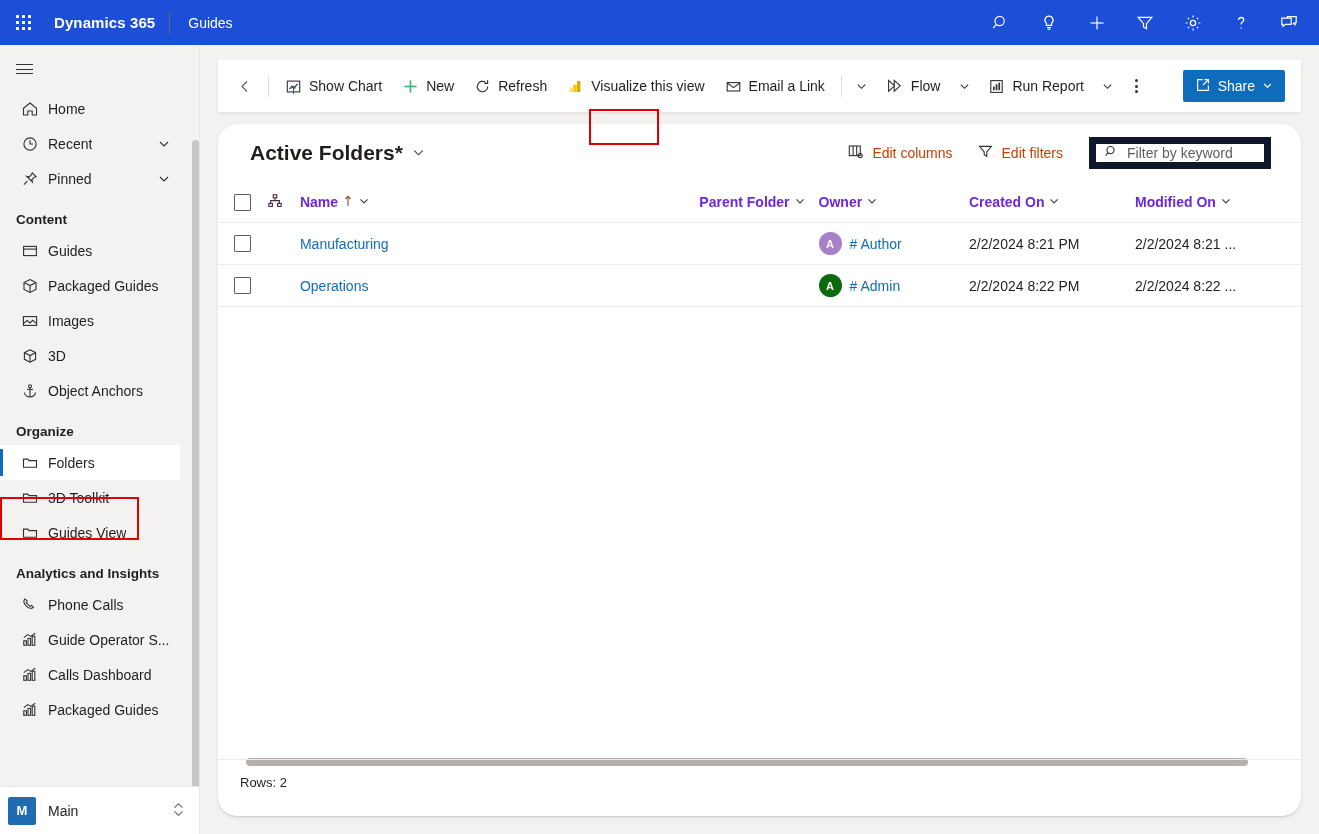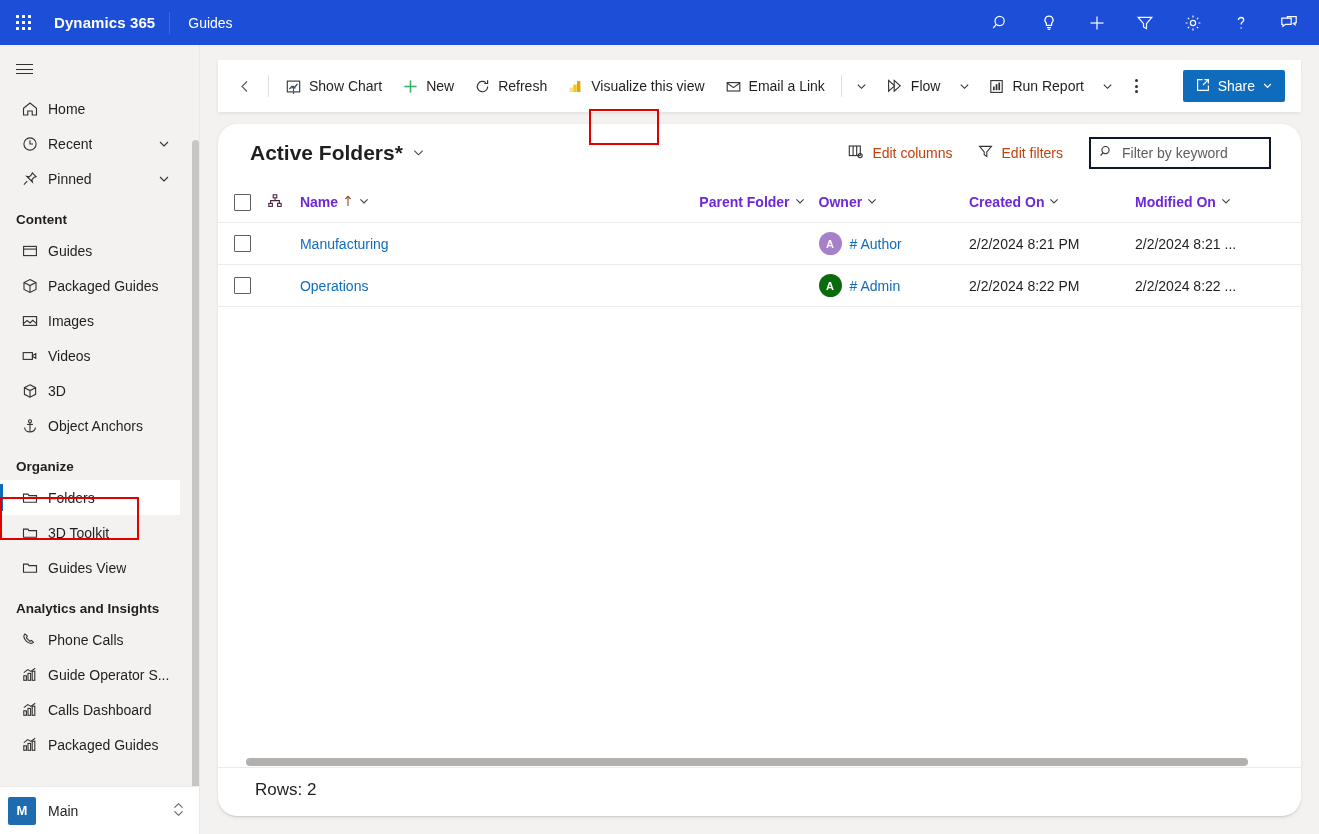--- a/index.html
+++ b/index.html
@@ -159,21 +159,21 @@
     font-size: 21px; color: #201f1e; display: flex; align-items: center; gap: 8px;
     cursor: pointer; font-weight: 600;
   }
   .view-title .vt-text { font-weight: 600; }
   .grid-head-actions { margin-left: auto; display: flex; align-items: center; gap: 4px; padding-right: 30px; }
   .head-act {
     display: flex; align-items: center; gap: 8px; padding: 6px 10px; cursor: pointer;
     font-size: 14px; color: #c2410c;
   }
   .searchbox {
-    width: 182px; height: 32px; border: 2px solid #0f172a; display: flex; align-items: center;
+    width: 182px; height: 32px; border: 7px solid #0f172a; display: flex; align-items: center;
     gap: 8px; padding: 0 8px; margin-left: 12px; background: #fff;
   }
   .searchbox input {
     border: none; outline: none; font-size: 14px; font-family: "Liberation Sans", sans-serif;
     color: #201f1e; width: 140px; background: transparent;
   }
   .searchbox input::placeholder { color: #605e5c; }
 
   
   table.grid { width: 1083px; border-collapse: collapse; table-layout: fixed; }
@@ -207,23 +207,23 @@
     font-size: 11px; font-weight: 600; flex: 0 0 23px;
   }
   .grid-hscroll-wrap {
     position: absolute; left: 0; bottom: 46px; width: 1083px; height: 16px;
     display: flex; align-items: center;
   }
   .grid-hscroll {
     margin-left: 28px; width: 1002px; height: 8px; background: #b3b0ad; border-radius: 5px;
   }
   .grid-footer {
-    position: absolute; left: 0; bottom: 4px; width: 1083px; height: 45px;
-    border-top: 1px solid #edebe9; display: flex; align-items: center; padding-left: 37px;
-    font-size: 17px; color: #201f1e;
+    position: absolute; left: 0; bottom: 12px; width: 1083px; height: 45px;
+    border-top: 1px solid #edebe9; display: flex; align-items: center; padding-left: 22px;
+    font-size: 13px; color: #201f1e;
   }
   .icon-sm { display: block; }
 </style>
 </head>
 <body>
 
 <div class="app">
 
   <div class="topbar">
     <div class="waffle">
@@ -360,29 +360,20 @@
       <div class="nav-item">
         <span class="nav-ico">
           <svg width="18" height="18" viewBox="0 0 18 18" fill="none" stroke="#323130" stroke-width="1.1">
             <rect x="2.4" y="4.6" width="13.2" height="8.8"></rect>
               <path d="M2.4 11.6l3.7-3.1 3 2.4 2.6-2.6 3.9 3.3"></path>
           </svg>
         </span>
         <span class="nav-label">Images</span>
       </div>
 
-      <div class="nav-item">
-        <span class="nav-ico">
-          <svg width="18" height="18" viewBox="0 0 18 18" fill="none" stroke="#323130" stroke-width="1.1">
-            <rect x="2.2" y="5.6" width="9.2" height="6.8"></rect>
-              <path d="M11.4 8.6l3.4-1.9v4.6l-3.4-1.9z"></path>
-          </svg>
-        </span>
-        <span class="nav-label">Videos</span>
-      </div>
 
       <div class="nav-item">
         <span class="nav-ico">
           <svg width="18" height="18" viewBox="0 0 18 18" fill="none" stroke="#323130" stroke-width="1.1">
             <path d="M9 2.8l5.6 2.9v6.6L9 15.2l-5.6-2.9V5.7z"></path>
               <path d="M3.4 5.7L9 8.6l5.6-2.9M9 8.6v6.6"></path>
           </svg>
         </span>
         <span class="nav-label">3D</span>
       </div>

